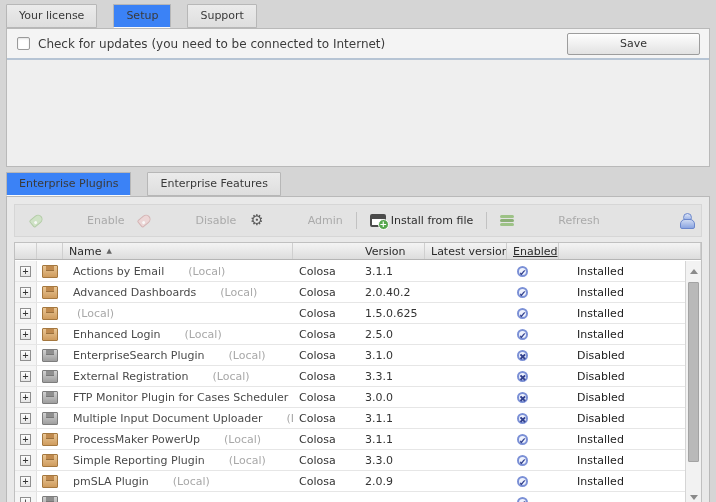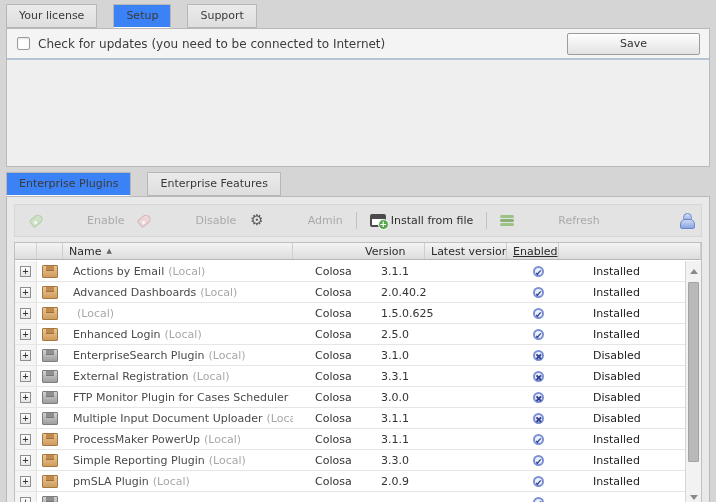--- a/index.html
+++ b/index.html
@@ -87,23 +87,23 @@
     border-bottom:1px solid #b5b5b5; color:#2b2b2b;
   }
   #table-header .hc { border-right:1px solid #cfcfcf; display:flex; align-items:center; padding-left:6px; overflow:hidden; white-space:nowrap; }
   .sort-arrow { font-size:7px; color:#666; margin-left:5px; }
   #table-body { position:absolute; top:18px; left:0; right:16px; bottom:0; overflow:hidden; }
 
   .trow { display:flex; height:21px; border-bottom:1px solid #e6e6e6; background:#fff; align-items:center; }
   .c { overflow:hidden; white-space:nowrap; flex:0 0 auto; height:100%; display:flex; align-items:center; }
   .expander-cell { width:22px; background:#f5f5f5; border-right:1px solid #e2e2e2; justify-content:center; }
   .icon-cell { width:26px; justify-content:center; }
-  .name-cell { width:230px; padding-left:10px; color:#4a4a4a; }
+  .name-cell { width:230px; padding-left:10px; color:#4a4a4a;gap:20px; }
   .scope { color:#a8a8a8; margin-left:4px; }
-  .pub-cell { width:66px; padding-left:6px;margin-left:16px; }
+  .pub-cell { width:66px; padding-left:6px; }
   .ver-cell { width:66px; padding-left:6px; }
   .latest-cell { width:82px; padding-left:6px; }
   .enabled-cell { width:52px; padding-left:10px; }
   .status-cell { flex:1 1 auto; padding-left:18px; color:#222; }
 
   
   .hc.h-exp { width:22px; } .hc.h-icon { width:26px; } .hc.h-name { width:230px; padding-left:10px; }
   .hc.h-pub { width:66px;margin-top:32px; } .hc.h-ver { width:66px; } .hc.h-latest { width:82px; }
   .hc.h-enabled { width:52px;text-decoration:underline; } .hc.h-status { flex:1; border-right:none; }
 

